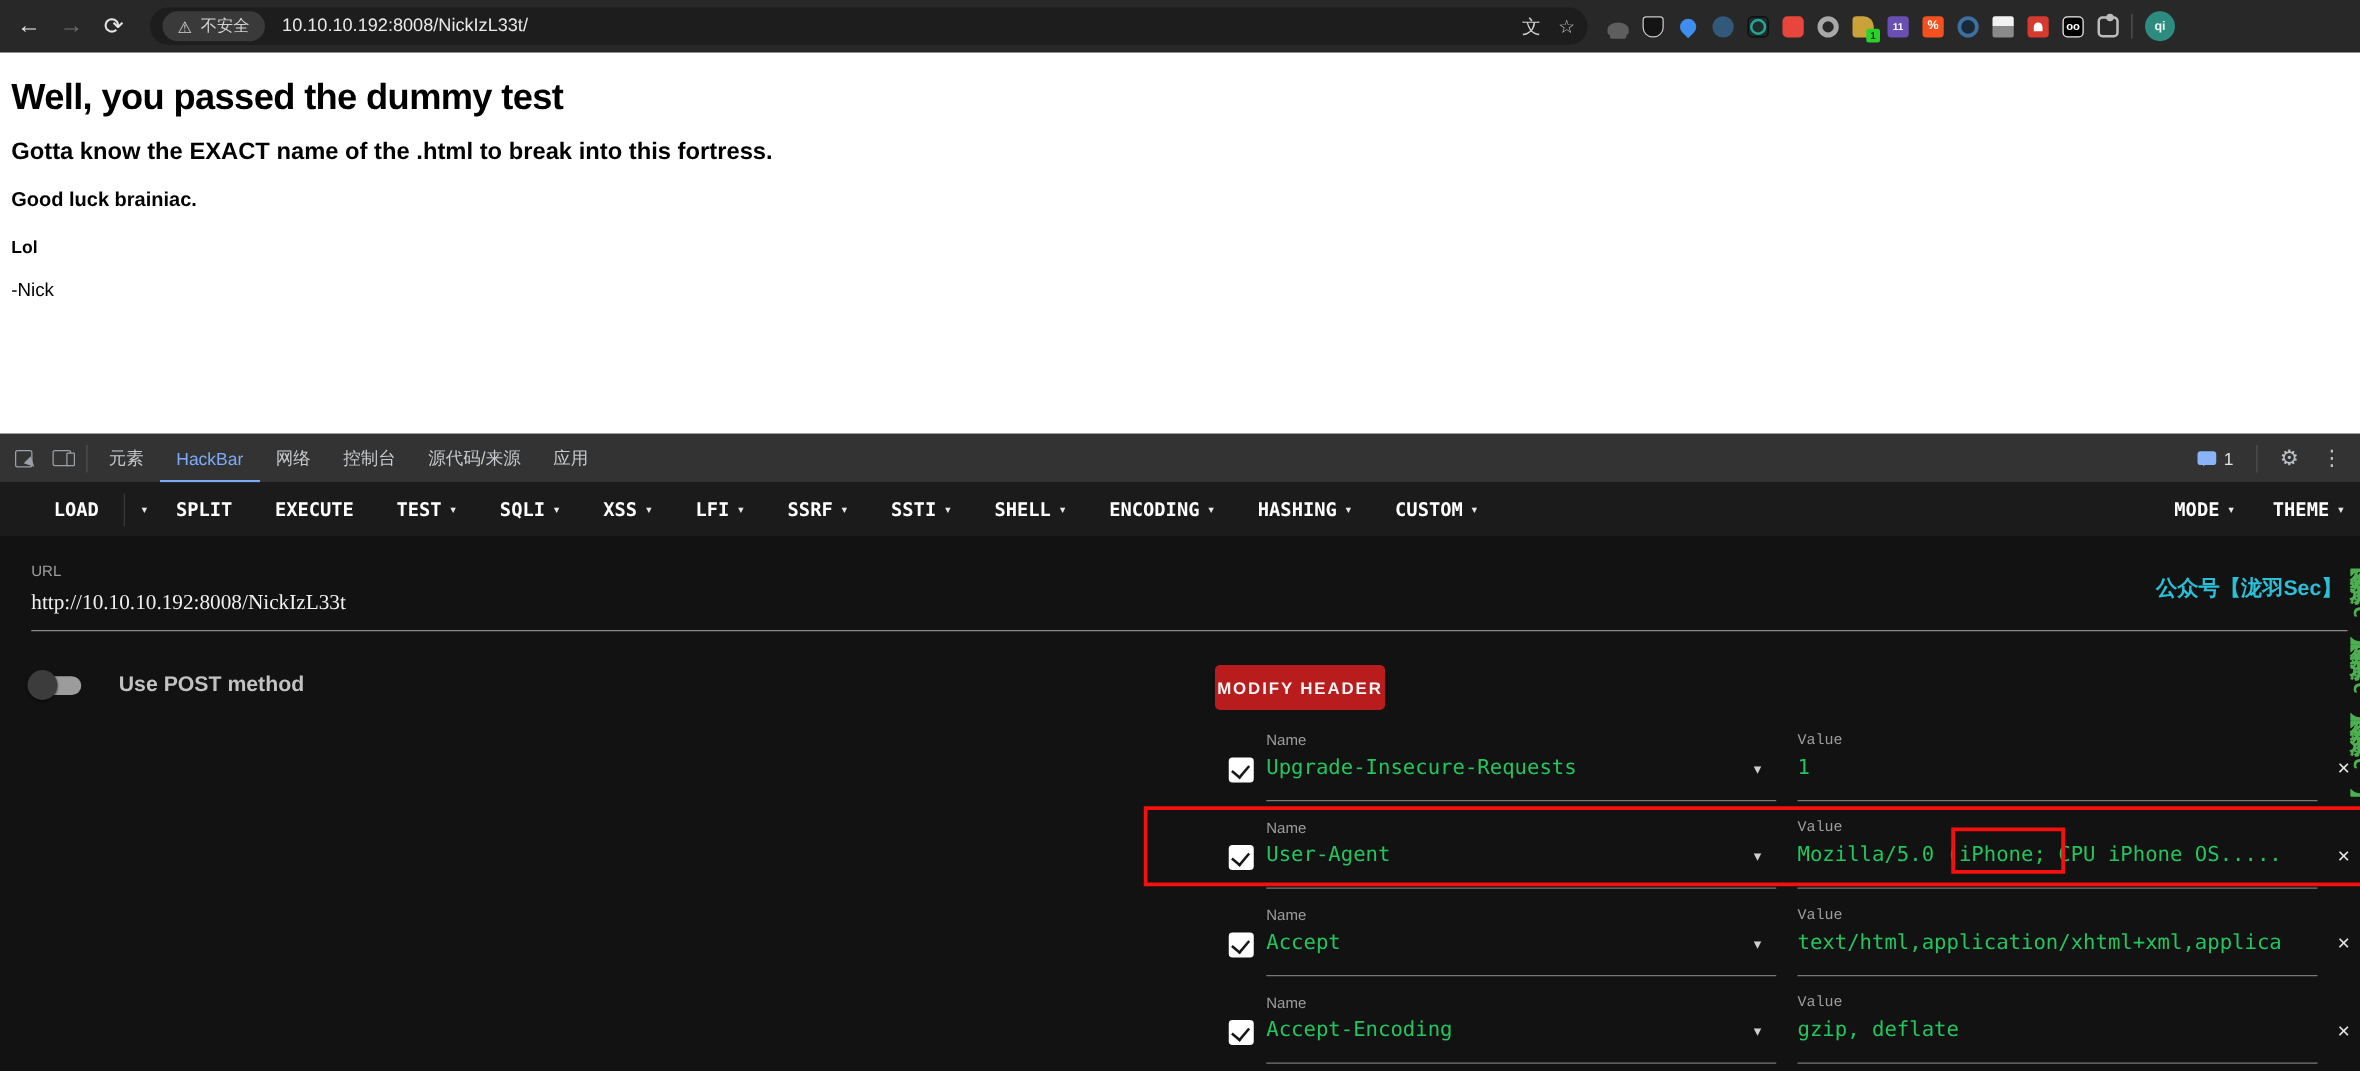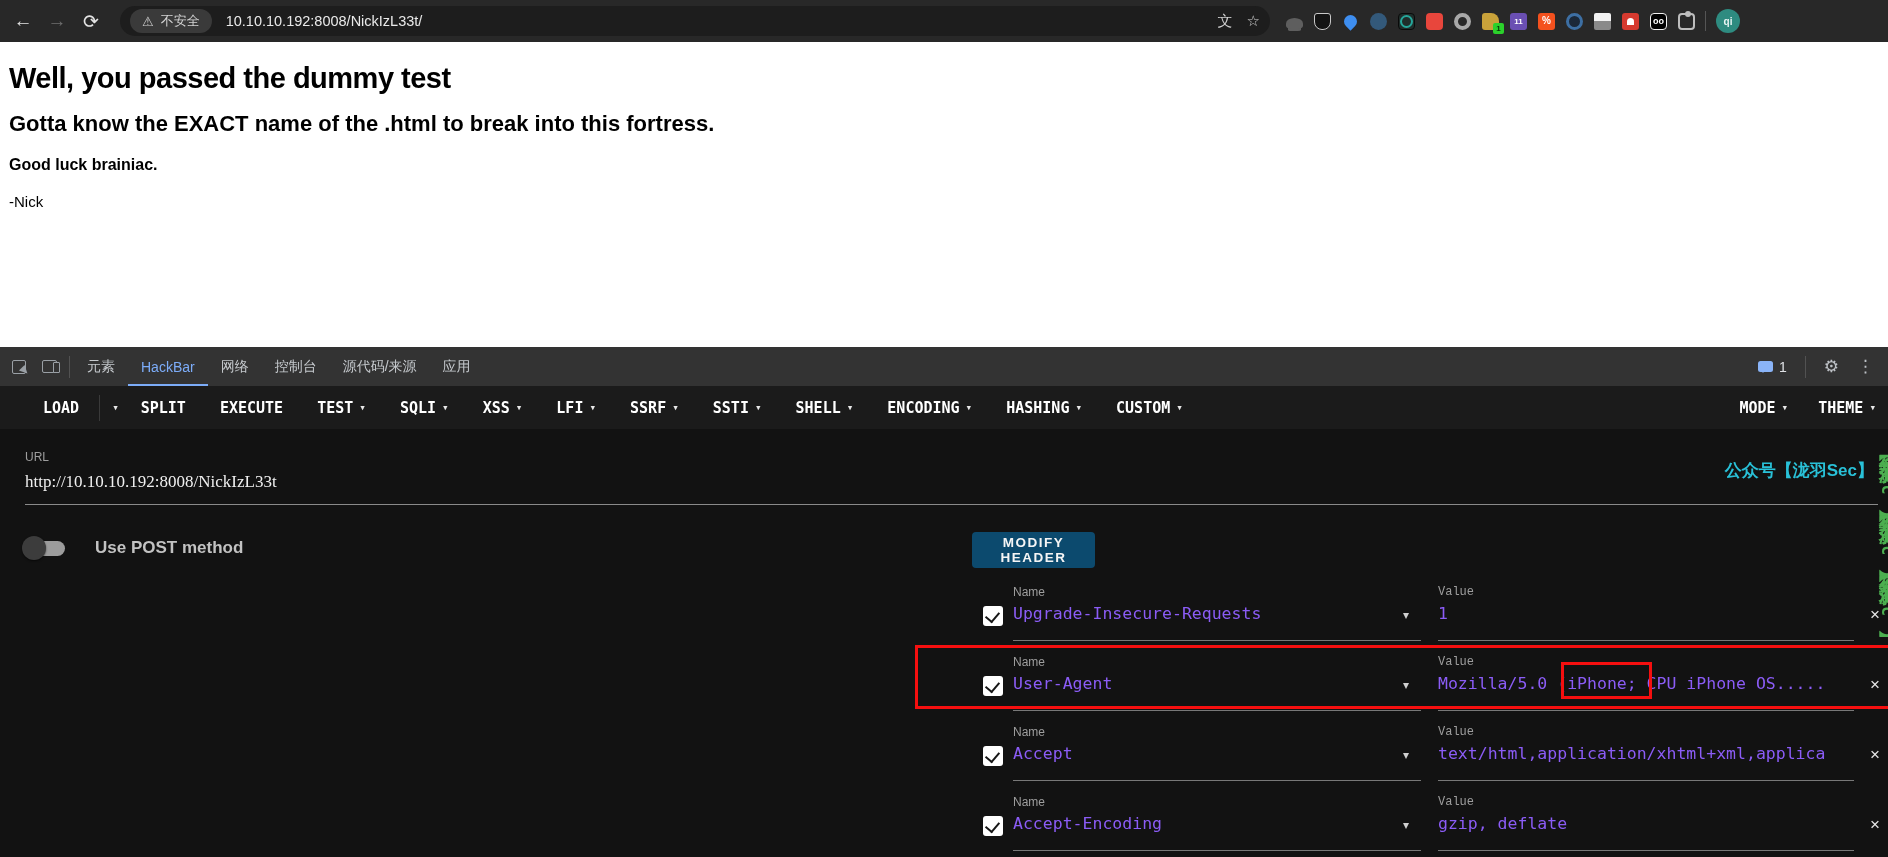--- a/index.html
+++ b/index.html
@@ -51,21 +51,21 @@
   .tb-sep { width:1px; height:20px; background:#555; margin:0 10px; }
   .avatar { width:24px; height:24px; border-radius:50%; background:#2e8b80; color:#e8f5f3;
             font-size:10px; font-weight:bold; display:flex; align-items:center; justify-content:center;
             margin-right:2px; }
 
   
   .page { position:absolute; top:42px; left:0; width:100%; height:305px; background:#ffffff;
           color:#000; padding:0 9px; overflow:hidden; }
   .page h1 { font-size:29px; margin-top:20px; letter-spacing:-0.5px; }
   .page h2 { font-size:24px; margin-top:20px; }
-  .page h3 { font-size:22px; margin-top:16px; }
+  .page h3 { font-size:19px; margin-top:16px; }
   .page h4 { font-size:16px; margin-top:19px; }
   .page h5 { font-size:14px; margin-top:19px; }
   .page p  { font-size:15px; margin-top:19px; }
 
   
   .dt-bar { position:absolute; top:347px; left:0; width:100%; height:39px; background:#333333;
             display:flex; align-items:center; color:#c5c9cd; font-size:14px; }
   .dt-icons { display:flex; align-items:center; gap:16px; padding:0 12px; }
   .i-inspect { position:relative; width:14px; height:14px; border:1.6px solid #9aa0a6; border-radius:2px; }
   .i-inspect::after { content:""; position:absolute; right:-5px; bottom:-5px;
@@ -105,33 +105,33 @@
   .hb-url-value { position:absolute; top:86px; left:25px; font-family:Liberation Serif, serif;
                   font-size:17px; color:#f0f0f0; }
   .hb-url-line { position:absolute; top:118px; left:25px; width:1853px; height:1px; background:#8a8a8a; }
 
   .hb-toggle { position:absolute; top:148px; left:25px; display:flex; align-items:center; height:28px; }
   .tgl-track { position:relative; width:40px; height:15px; background:#9c9c9c; border-radius:8px; }
   .tgl-knob { position:absolute; left:-3px; top:-5px; width:24px; height:24px; border-radius:50%;
               background:#3c3c3c; box-shadow:0 1px 2px rgba(0,0,0,.6); }
   .tgl-label { margin-left:30px; color:#c2c2c2; font-size:17px; font-weight:bold; }
 
-  .modify-btn { position:absolute; top:146px; left:972px; width:123px; height:36px;
-                background:#0c4a6e; border:none; border-radius:4px; color:#f5f5f5;
+  .modify-btn { position:absolute; top:146px; left:972px; width:136px; height:36px;
+                background:#b91c1c; border:none; border-radius:4px; color:#f5f5f5;
                 font-family:"Liberation Sans", sans-serif; font-size:13.5px; font-weight:bold;
                 letter-spacing:1.5px; cursor:pointer; }
 
   .hdr-row { position:absolute; left:975px; width:913px; height:70px; }
   .hdr-row .chk { position:absolute; left:8px; top:26px; width:20px; height:20px; background:#fff;
                   border-radius:3px; cursor:pointer; }
   .hdr-row .chk::after { content:""; position:absolute; left:5px; top:3px; width:7px; height:11px;
                          border:solid #161616; border-width:0 2.5px 2.5px 0; transform:rotate(40deg); }
   .f-label { position:absolute; top:5px; font-size:12px; color:#9e9e9e; }
   .f-text  { position:absolute; top:24px; font-family:"DejaVu Sans Mono", monospace; font-size:16.5px;
-             color:#8b5cf6; white-space:nowrap; overflow:hidden; }
+             color:#22c55e; white-space:nowrap; overflow:hidden; }
   .name-label { left:38px; }
   .name-text  { left:38px; width:360px; }
   .name-arrow { position:absolute; left:428px; top:28px; font-size:12px; color:#cfcfcf; cursor:pointer; }
   .name-line  { position:absolute; left:38px; top:60px; width:408px; height:1px; background:#787878; }
   .value-label { left:463px;font-family:Liberation Mono, monospace; }
   .value-text  { left:463px; width:418px; }
   .value-line  { position:absolute; left:463px; top:60px; width:416px; height:1px; background:#787878; }
   .x-btn { position:absolute; right:8px; top:25px; color:#e6e6e6; font-size:17px; cursor:pointer; }
   .row-0 { top:194px; } .row-1 { top:264px; } .row-2 { top:334px; } .row-3 { top:404px; }
 
@@ -183,20 +183,21 @@
       <span class="ext e-puzzle"></span>
     </div>
     <span class="tb-sep"></span>
     <span class="avatar">qi</span>
   </div>
 
   <div class="page">
     <h1>Well, you passed the dummy test</h1>
     <h3>Gotta know the EXACT name of the .html to break into this fortress.</h3>
     <h4>Good luck brainiac.</h4>
+    <h5>Lol</h5>
     <p>-Nick</p>
   </div>
 
   <div class="dt-bar">
     <div class="dt-icons">
       <span class="i-inspect"></span>
       <span class="i-device"></span>
     </div>
     <span class="dt-sep"></span>
     <div class="dt-tab">元素</div>

